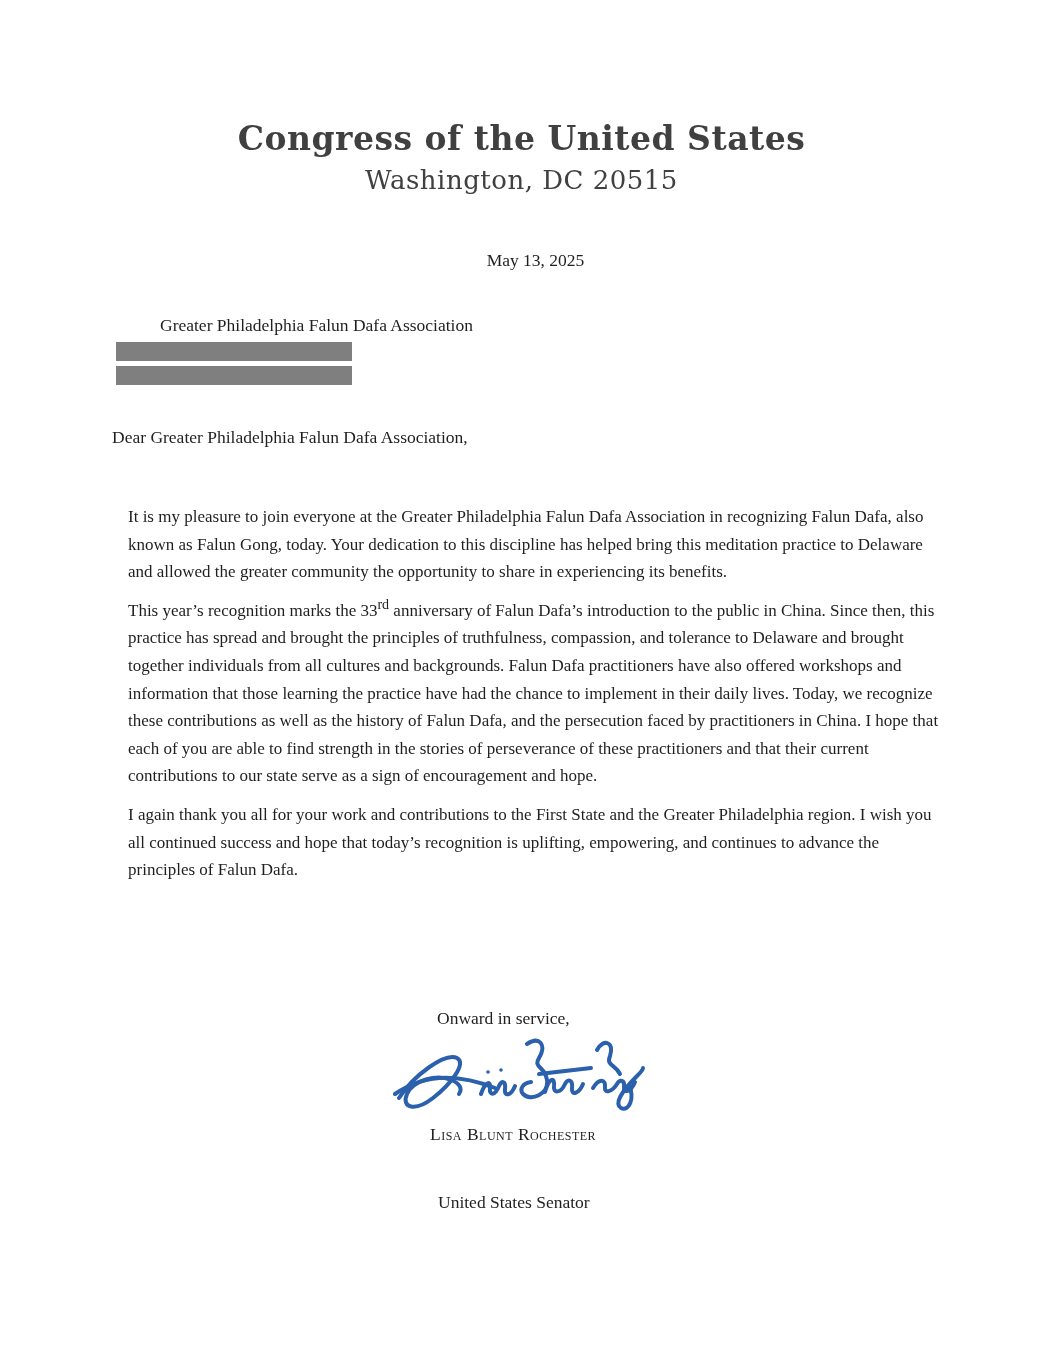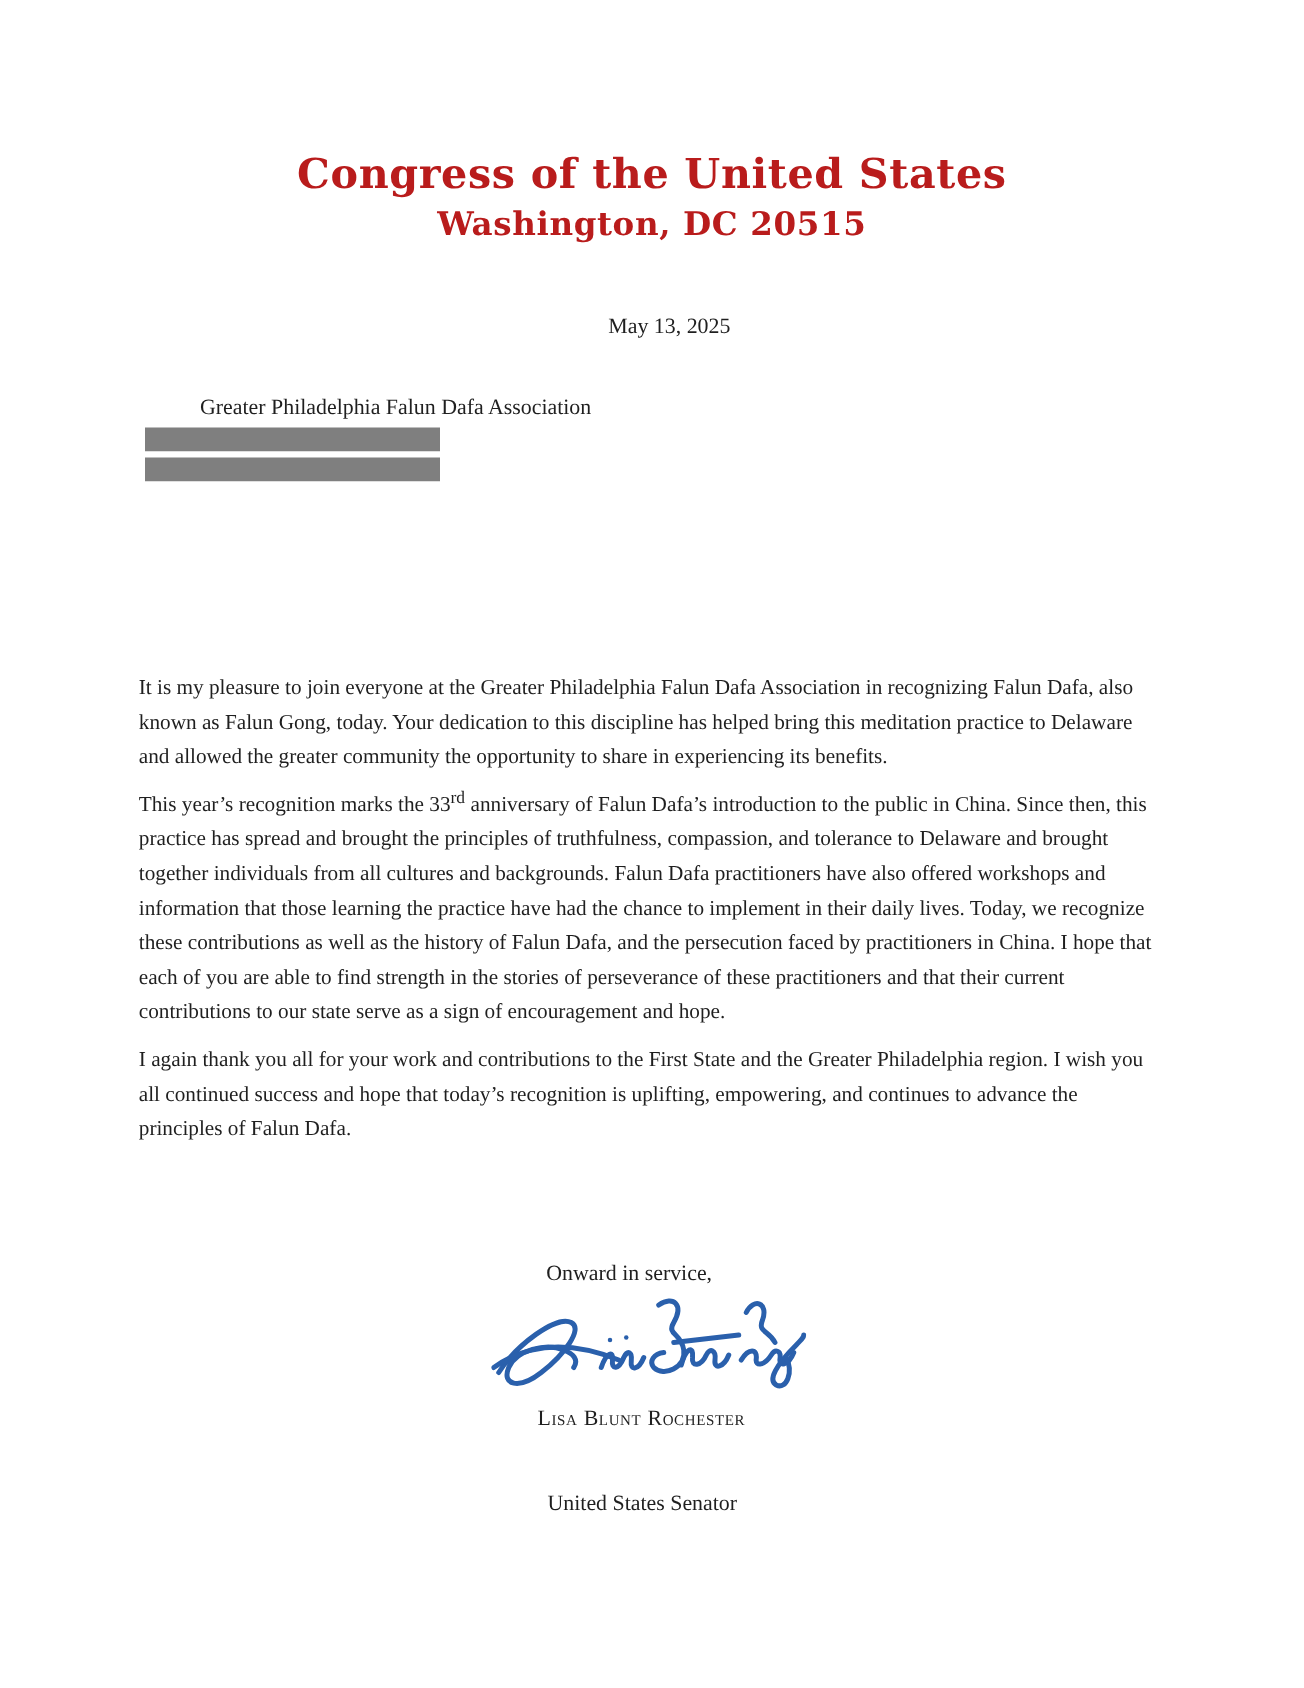--- a/index.html
+++ b/index.html
@@ -7,28 +7,28 @@
     position:relative;
     width:1043px;height:1350px;
     background:#ffffff;
     font-family:"Liberation Serif", serif;
     color:#1f1f1f;
     overflow:hidden;
   }
   
   .letterhead{
     position:absolute;top:116px;left:0;width:100%;
-    text-align:center;color:#b91c1c;
+    text-align:center;color:#404040;
     font-family:"DejaVu Serif", serif;
   }
   .letterhead .line1{
     font-size:33px;font-weight:800;letter-spacing:0.5px;line-height:46px;
   }
   .letterhead .line2{
-    font-size:26px;font-weight:700;letter-spacing:0.5px;line-height:32px;margin-top:2px;
+    font-size:26px;font-weight:400;letter-spacing:0.5px;line-height:32px;margin-top:2px;
   }
   
   .date{
     position:absolute;top:250px;left:14px;width:100%;
     text-align:center;font-size:17.5px;
   }
   
   .recipient{
     position:absolute;top:315px;left:112px;font-size:17.5px;margin-left:48px;
   }
@@ -36,22 +36,22 @@
     position:absolute;left:116px;width:236px;height:19px;background:#7f7f7f;
   }
   .bar1{top:342px;}
   .bar2{top:366px;}
   
   .salutation{
     position:absolute;top:427px;left:112px;font-size:17.5px;
   }
   
   .body-text{
-    position:absolute;top:503px;left:111px;width:818px;
-    font-size:17px;line-height:27.6px;text-align:left;margin-top:33px;
+    position:absolute;top:503px;left:128px;width:818px;
+    font-size:17px;line-height:27.6px;text-align:left;
   }
   .body-text p{margin:0 0 11px 0;padding:0;}
   .body-text sup{font-size:14px;line-height:0;vertical-align:super;}
   
   .valediction{
     position:absolute;top:1008px;left:437px;font-size:17.5px;
   }
   .signature{
     position:absolute;top:1036px;left:393px;width:252px;height:88px;
   }
@@ -72,20 +72,21 @@
     <div class="line1">Congress of the United States</div>
     <div class="line2">Washington, DC 20515</div>
   </div>
 
   <div class="date">May 13, 2025</div>
 
   <div class="recipient">Greater Philadelphia Falun Dafa Association</div>
   <div class="redaction-bar bar1"></div>
   <div class="redaction-bar bar2"></div>
 
+  <div class="salutation">Dear Greater Philadelphia Falun Dafa Association,</div>
 
   <div class="body-text">
     <p>It is my pleasure to join everyone at the Greater Philadelphia Falun Dafa Association in recognizing Falun Dafa, also known as Falun Gong, today. Your dedication to this discipline has helped bring this meditation practice to Delaware and allowed the greater community the opportunity to share in experiencing its benefits.</p>
     <p><span>This year’s recognition marks the 33</span><sup>rd</sup><span> anniversary of Falun Dafa’s introduction to the public in China. Since then, this practice has spread and brought the principles of truthfulness, compassion, and tolerance to Delaware and brought together individuals from all cultures and backgrounds. Falun Dafa practitioners have also offered workshops and information that those learning the practice have had the chance to implement in their daily lives. Today, we recognize these contributions as well as the history of Falun Dafa, and the persecution faced by practitioners in China. I hope that each of you are able to find strength in the stories of perseverance of these practitioners and that their current contributions to our state serve as a sign of encouragement and hope.</span></p>
     <p>I again thank you all for your work and contributions to the First State and the Greater Philadelphia region. I wish you all continued success and hope that today’s recognition is uplifting, empowering, and continues to advance the principles of Falun Dafa.</p>
   </div>
 
   <div class="valediction">Onward in service,</div>
 
   <svg class="signature" viewBox="0 0 252 88" xmlns="http://www.w3.org/2000/svg" fill="none" stroke="#2a60ac" stroke-width="4" stroke-linecap="round" stroke-linejoin="round">

